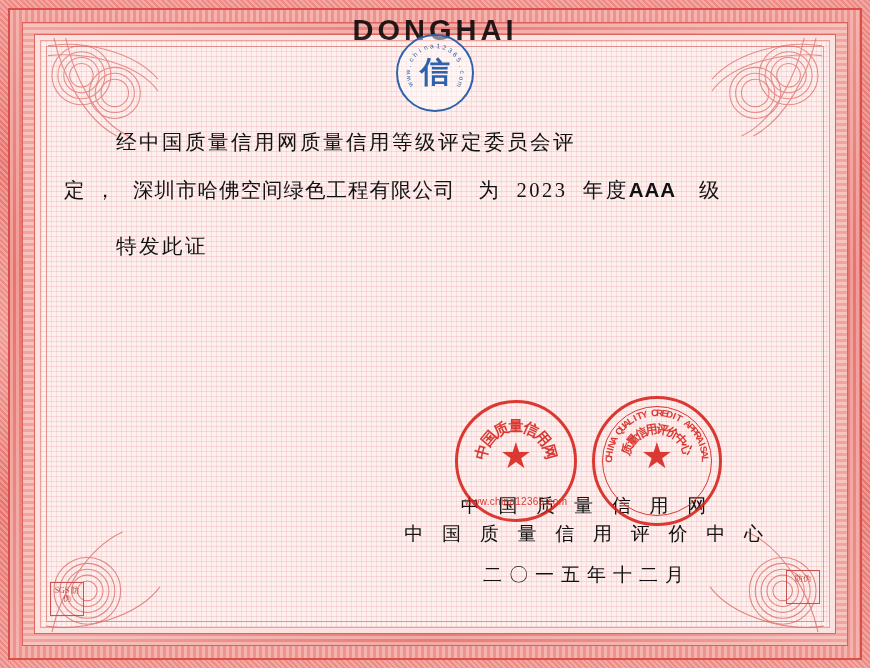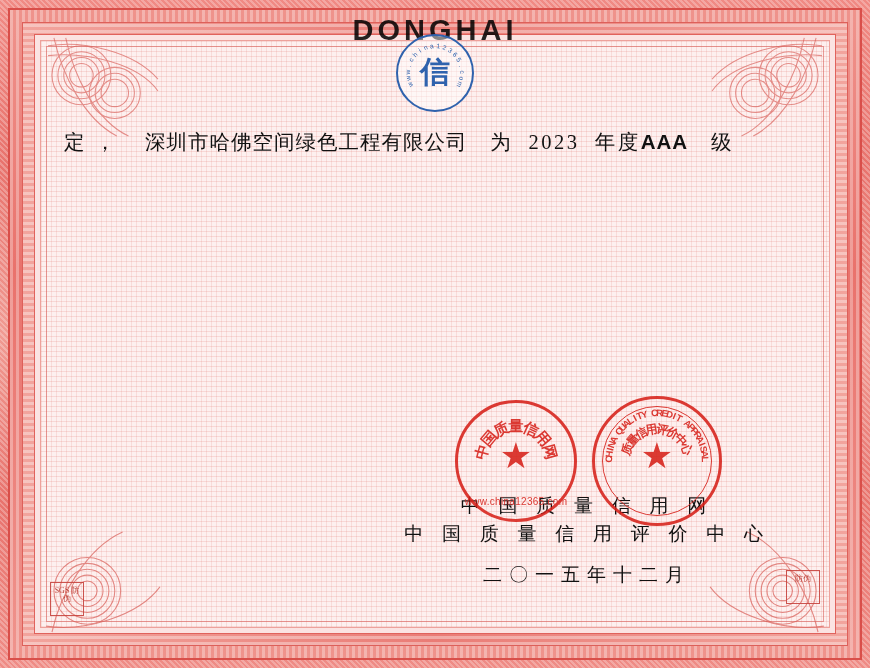--- a/index.html
+++ b/index.html
@@ -175,21 +175,21 @@
 
   .body-text {
     margin-top: 22px;
     font-size: 20.5px;
     color: #111;
     line-height: 48px;
     letter-spacing: 2.5px;
   }
   .body-line { white-space: nowrap; }
   .line-1 { text-indent: 52px; }
-  .line-2 .company { letter-spacing: 1px; margin-left: 12px; }
+  .line-2 .company { letter-spacing: 1px; }
   .line-2 .grade { font-family: "Liberation Sans", sans-serif; font-weight: bold; letter-spacing: 1px; }
   .line-4 { margin-top: 8px; text-indent: 52px; }
 
   
   .sign-block {
     position: absolute;
     right: 4px;
     bottom: 16px;
     width: 430px;
     text-align: center;
@@ -361,28 +361,30 @@
         </div>
       <div class="wm-glyph">信</div>
     </div>
   </div>
 
   <div class="content">
 
 
 
     <div class="body-text">
+      <div class="body-line line-1">经中国质量信用网质量信用等级评定委员会评</div>
       <div class="body-line line-2">
         <span>定 ，</span>
         &nbsp;<span class="company">深圳市哈佛空间绿色工程有限公司</span>&nbsp;&nbsp;
         <span>为</span>&nbsp;
         <span>2023</span>&nbsp;
         <span>年度</span><span class="grade">AAA</span>&nbsp;&nbsp;
         <span>级</span>
       </div>
+      <div class="body-line line-4">特发此证</div>
     </div>
 
     <div class="sign-block">
       <div class="sign-line">中 国 质 量 信 用 网</div>
       <div class="sign-line">中 国 质 量 信 用 评 价 中 心</div>
       <div class="sign-date">二〇一五年十二月</div>
     </div>
 
   </div>
 

